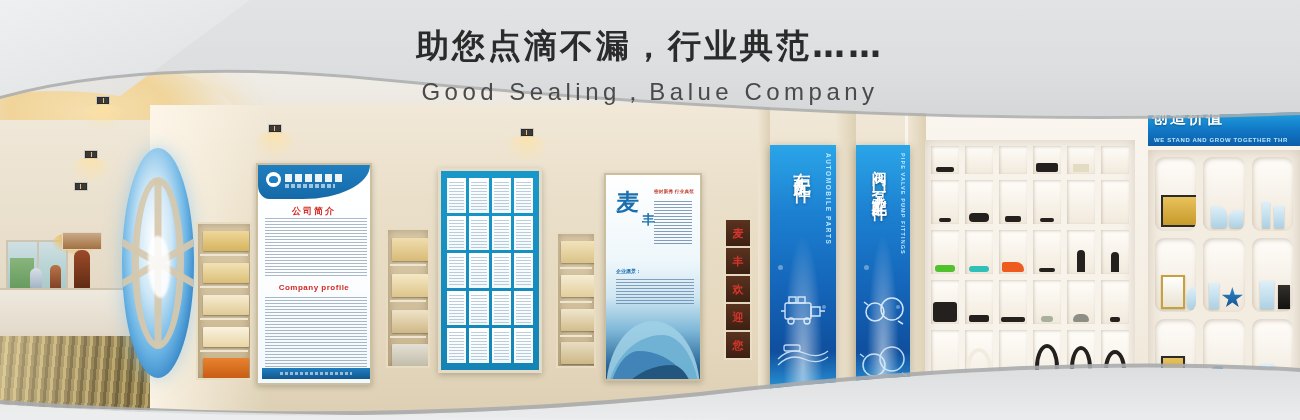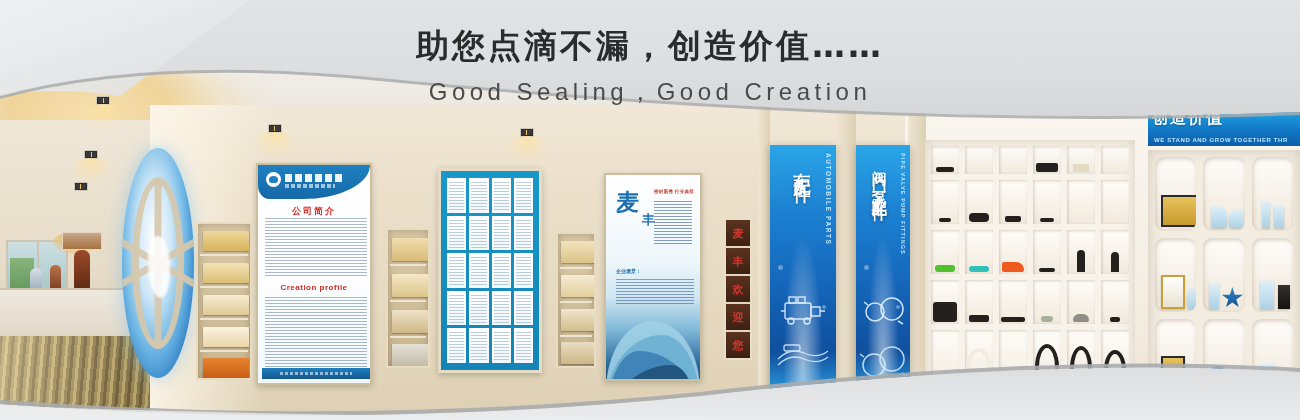--- a/index.html
+++ b/index.html
@@ -485,21 +485,21 @@
       <div class="plaque" style="left:5px; top:134px; width:46px; height:20px; background:linear-gradient(180deg,#e8832f,#c85d14);"></div>
     </div>
 
     <div class="poster">
       <div class="poster-head"></div>
       <div class="poster-logo"></div>
       <div class="poster-brand"></div>
       <div class="poster-brand-sub"></div>
       <div class="poster-title-cn">公司简介</div>
       <div class="textlines" style="left:7px; top:53px; width:102px; height:60px;"></div>
-      <div class="poster-title-en">Creation  profile</div>
+      <div class="poster-title-en">Company  profile</div>
       <div class="textlines" style="left:7px; top:132px; width:102px; height:70px;"></div>
       <div class="poster-foot"></div>
     </div>
 
     <div class="niche" style="left:386px; top:228px; width:44px; height:140px;">
       <div class="shelf-row" style="top:34px;"></div>
       <div class="shelf-row" style="top:70px;"></div>
       <div class="shelf-row" style="top:106px;"></div>
       <div class="plaque" style="left:4px; top:8px; width:36px; height:23px; background:linear-gradient(180deg,#f0ddae,#d8bb77);"></div>
       <div class="plaque" style="left:4px; top:44px; width:36px; height:23px; background:linear-gradient(180deg,#f5e8c6,#ddc58a);"></div>
@@ -774,17 +774,17 @@
 
     <path d="M1300,112 Q900,128 380,78 Q150,55 0,96 L0,99 Q150,58 380,81 Q900,131 1300,115 Z" fill="#a9abad" opacity=".85"></path>
 
     <path d="M0,420 H1300 V372 Q1050,356 700,396 Q360,430 0,404 Z" fill="url(#gbot)"></path>
     <path d="M1300,372 Q1050,356 700,396 Q360,430 0,404 L0,400 Q360,426 700,392 Q1050,352 1300,368 Z" fill="#a9abad" opacity=".9"></path>
 
     <path d="M0,420 H760 Q380,418 0,406 Z" fill="#eceded" opacity=".75"></path>
   </svg>
 
   <div class="headline-wrap">
-    <div class="headline-cn">助您点滴不漏，创造价值……</div>
-    <div class="headline-en">Good Sealing，Good Creation</div>
+    <div class="headline-cn">助您点滴不漏，行业典范……</div>
+    <div class="headline-en">Good Sealing，Balue Company</div>
   </div>
 
 </div>
 
 </body></html>

